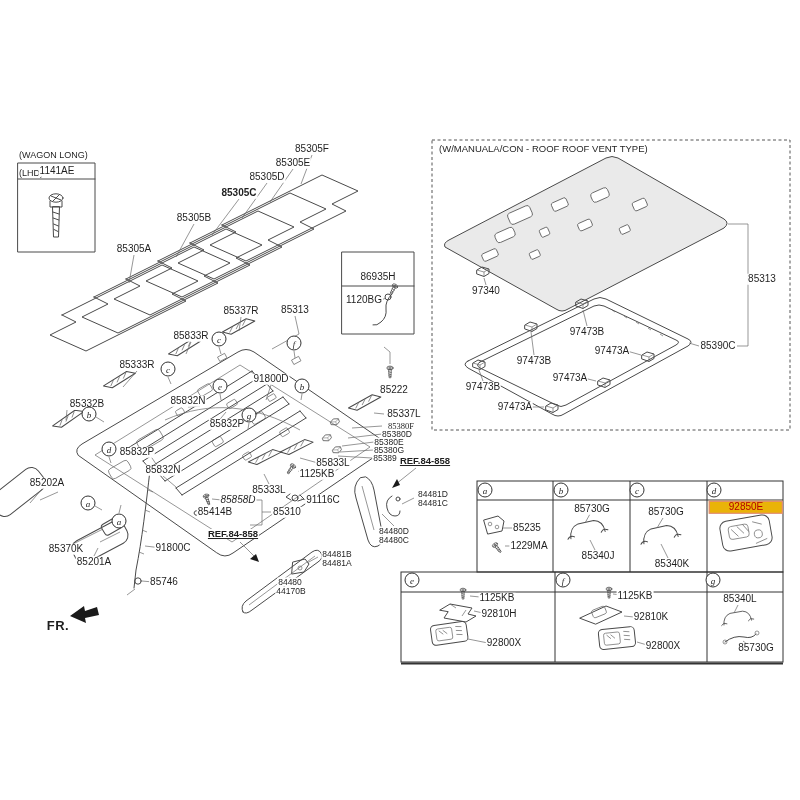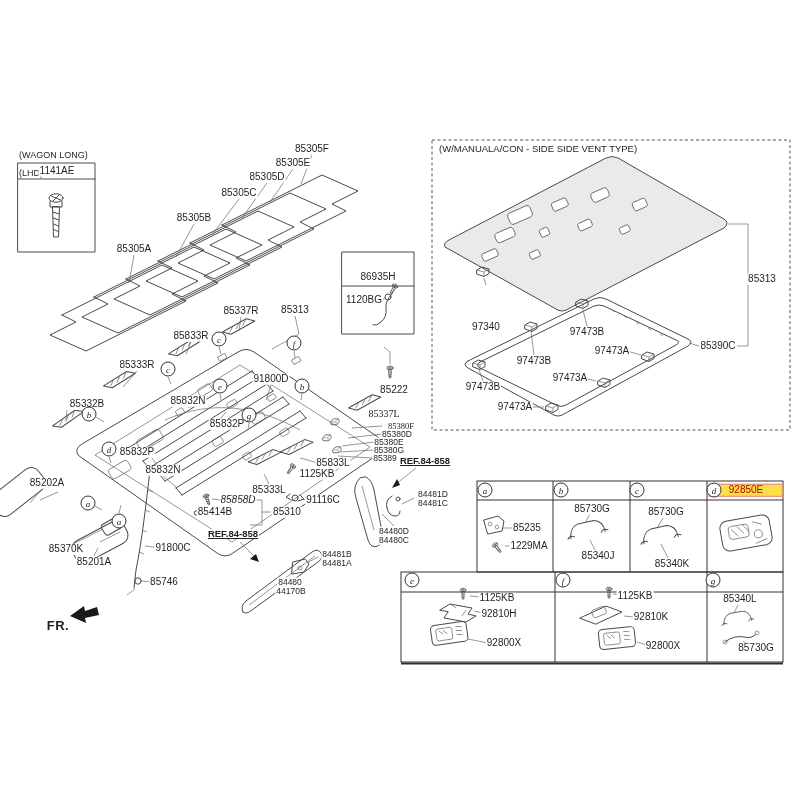--- a/index.html
+++ b/index.html
@@ -11,21 +11,21 @@
   .fillp{fill:#eaeaea;stroke:#4a4a4a;stroke-width:1;}
   .hole{fill:#ffffff;stroke:#5a5a5a;stroke-width:.8;}
   .dash{fill:none;stroke:#555;stroke-width:1;stroke-dasharray:3 2.5;}
   .tbl{fill:none;stroke:#333;stroke-width:1;}
   .blk{fill:#1a1a1a;stroke:none;}
   #overlay{position:absolute;left:0;top:0;width:800px;height:800px;}
   .lbl{position:absolute;transform:translate(-50%,-50%);font-size:10px;line-height:1.05;
        color:#1f1f1f;background:#fff;padding:0 1px;white-space:nowrap;}
   .lbl-s{font-size:8.5px;}
   .lbl-ref{font-weight:bold;text-decoration:underline;font-size:9.5px;}
-  .lbl-hl{background:#fde047;color:#b30000;border:1px solid #e0868b;padding:0 19px;font-size:10px;}
+  .lbl-hl{background:#eab308;color:#b30000;border:1px solid #e0868b;padding:0 19px;font-size:10px;margin-top:17px;}
   .lbl-note{transform:translate(0,-50%);font-size:9px;background:transparent;}
   .lbl-title{transform:translate(0,-50%);font-size:9.5px;background:transparent;}
   .lbl-fr{font-size:13px;font-weight:bold;background:transparent;letter-spacing:.5px;}
   .co{position:absolute;transform:translate(-50%,-50%);width:13px;height:13px;border:1px solid #333;
       border-radius:50%;background:#fff;color:#1f1f1f;display:flex;align-items:center;justify-content:center;
       font:italic 9px "Liberation Serif",serif;}
 </style>
 </head>
 <body>
 
@@ -318,21 +318,21 @@
   </svg>
 
   <div id="overlay">
       <div class="lbl lbl-note" style="left: 18px; top: 146px; margin-top: 28px;">(LHD)</div>
       <div class="lbl lbl-note" style="left: 18px; top: 156px; text-align: right;">(WAGON LONG)</div>
       <div class="lbl" style="left: 57px; top: 171px;">1141AE</div>
       <div class="lbl" style="left: 378px; top: 277px;">86935H</div>
       <div class="lbl" style="left: 364px; top: 300px;">1120BG</div>
       <div class="lbl" style="left: 134px; top: 249px;">85305A</div>
       <div class="lbl" style="left: 194px; top: 218px;">85305B</div>
-      <div class="lbl" style="left: 239px; top: 193px;">85305C</div>
+      <div class="lbl" style="left: 239px; top: 193px; font-weight: bold;">85305C</div>
       <div class="lbl" style="left: 267px; top: 177px;">85305D</div>
       <div class="lbl" style="left: 293px; top: 163px;">85305E</div>
       <div class="lbl" style="left: 312px; top: 149px;">85305F</div>
       <div class="lbl" style="left: 241px; top: 311px;">85337R</div>
       <div class="lbl" style="left: 295px; top: 310px;">85313</div>
       <div class="lbl" style="left: 191px; top: 336px;">85833R</div>
       <div class="lbl" style="left: 137px; top: 365px;">85333R</div>
       <div class="lbl" style="left: 271px; top: 379px;">91800D</div>
       <div class="lbl" style="left: 188px; top: 401px;">85832N</div>
       <div class="lbl" style="left: 227px; top: 424px;">85832P</div>
@@ -345,39 +345,39 @@
       <div class="lbl" style="left: 173px; top: 548px;">91800C</div>
       <div class="lbl" style="left: 164px; top: 582px;">85746</div>
       <div class="lbl" style="left: 238px; top: 500px; font-style: italic;">85858D</div>
       <div class="lbl" style="left: 215px; top: 512px;">85414B</div>
       <div class="lbl" style="left: 287px; top: 512px;">85310</div>
       <div class="lbl" style="left: 317px; top: 474px;">1125KB</div>
       <div class="lbl" style="left: 333px; top: 463px;">85833L</div>
       <div class="lbl" style="left: 269px; top: 490px;">85333L</div>
       <div class="lbl" style="left: 323px; top: 500px;">91116C</div>
       <div class="lbl" style="left: 394px; top: 390px; text-align: right;">85222</div>
-      <div class="lbl" style="left: 384px; top: 414px; font-family: Liberation Serif, serif;">85337L</div>
+      <div class="lbl" style="left: 404px; top: 414px;">85337L</div>
       <div class="lbl lbl-s" style="left: 401px; top: 426px; font-family: Liberation Serif, serif;">85380F</div>
       <div class="lbl lbl-s" style="left: 397px; top: 434px;">85380D</div>
       <div class="lbl lbl-s" style="left: 389px; top: 442px;">85380E</div>
       <div class="lbl lbl-s" style="left: 389px; top: 450px;">85380G</div>
       <div class="lbl lbl-s" style="left: 385px; top: 458px;">85389</div>
       <div class="lbl lbl-ref" style="left: 425px; top: 461px;">REF.84-858</div>
       <div class="lbl lbl-ref" style="left: 233px; top: 534px;">REF.84-858</div>
       <div class="lbl lbl-s" style="left: 433px; top: 494px;">84481D</div>
       <div class="lbl lbl-s" style="left: 433px; top: 503px;">84481C</div>
       <div class="lbl lbl-s" style="left: 394px; top: 531px;">84480D</div>
       <div class="lbl lbl-s" style="left: 394px; top: 540px;">84480C</div>
       <div class="lbl lbl-s" style="left: 337px; top: 554px;">84481B</div>
       <div class="lbl lbl-s" style="left: 337px; top: 563px;">84481A</div>
       <div class="lbl lbl-s" style="left: 290px; top: 582px;">84480</div>
       <div class="lbl lbl-s" style="left: 291px; top: 591px;">44170B</div>
       <div class="lbl lbl-fr" style="left: 58px; top: 626px;">FR.</div>
-      <div class="lbl lbl-title" style="left: 438px; top: 149px;">(W/MANUALA/CON - SIDE SIDE VENT TYPE)</div>
-      <div class="lbl" style="left: 486px; top: 291px; margin-top: 36px;">97340</div>
+      <div class="lbl lbl-title" style="left: 438px; top: 149px;">(W/MANUALA/CON - ROOF ROOF VENT TYPE)</div>
+      <div class="lbl" style="left: 486px; top: 291px;">97340</div>
       <div class="lbl" style="left: 587px; top: 332px;">97473B</div>
       <div class="lbl" style="left: 534px; top: 361px;">97473B</div>
       <div class="lbl" style="left: 483px; top: 387px;">97473B</div>
       <div class="lbl" style="left: 612px; top: 351px;">97473A</div>
       <div class="lbl" style="left: 570px; top: 378px;">97473A</div>
       <div class="lbl" style="left: 515px; top: 407px;">97473A</div>
       <div class="lbl" style="left: 718px; top: 346px;">85390C</div>
       <div class="lbl" style="left: 762px; top: 279px;">85313</div>
       <div class="lbl" style="left: 527px; top: 528px;">85235</div>
       <div class="lbl" style="left: 529px; top: 546px;">1229MA</div>

